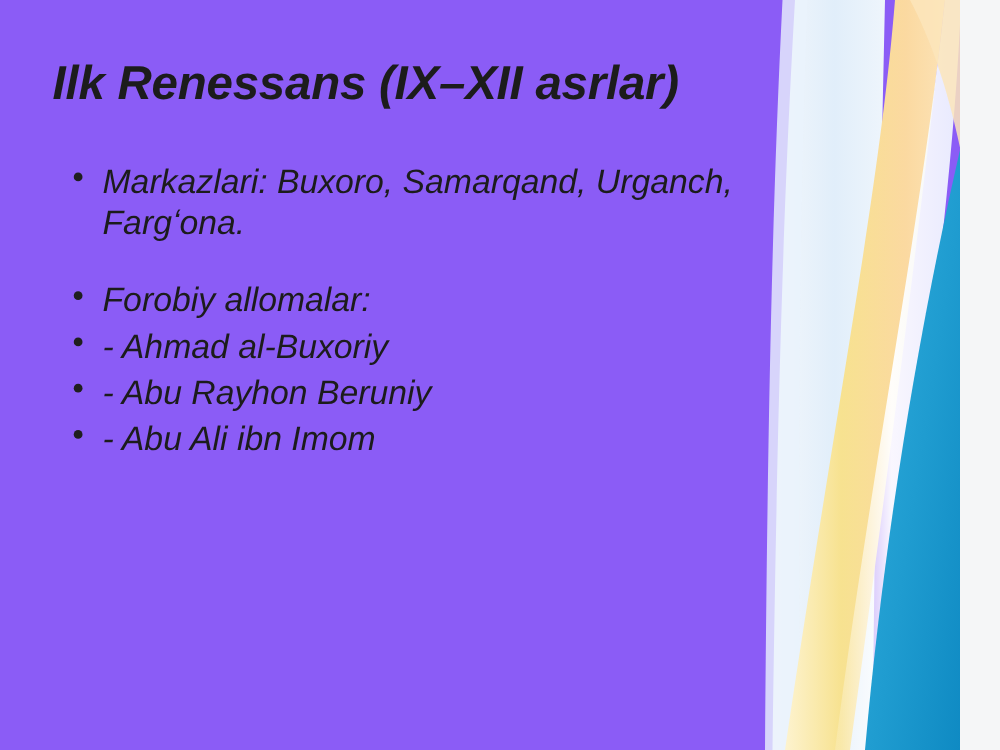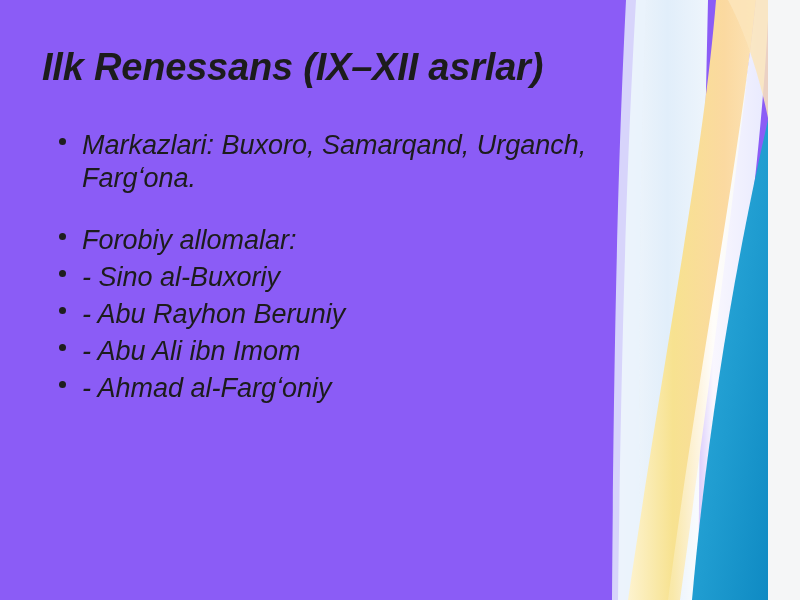--- a/index.html
+++ b/index.html
@@ -161,35 +161,31 @@
       <span class="bullet-text">Markazlari: Buxoro, Samarqand, Urganch, Fargʻona.</span>
     </li>
 
     <li class="bullet-row spaced">
       <span class="dot"></span>
       <span class="bullet-text">Forobiy allomalar:</span>
     </li>
 
     <li class="bullet-row tight">
       <span class="dot"></span>
-      <span class="bullet-text">- Sino al-Buxoriy</span>
+      <span class="bullet-text">- Ahmad al-Buxoriy</span>
     </li>
 
 
     <li class="bullet-row tight">
       <span class="dot"></span>
       <span class="bullet-text">- Abu Rayhon Beruniy</span>
     </li>
 
     <li class="bullet-row tight">
       <span class="dot"></span>
       <span class="bullet-text">- Abu Ali ibn Imom</span>
     </li>
 
-    <li class="bullet-row tight">
-      <span class="dot"></span>
-      <span class="bullet-text">- Ahmad al-Fargʻoniy</span>
-    </li>
 
 
   </ul>
 
 </div>
 
 </body></html>

